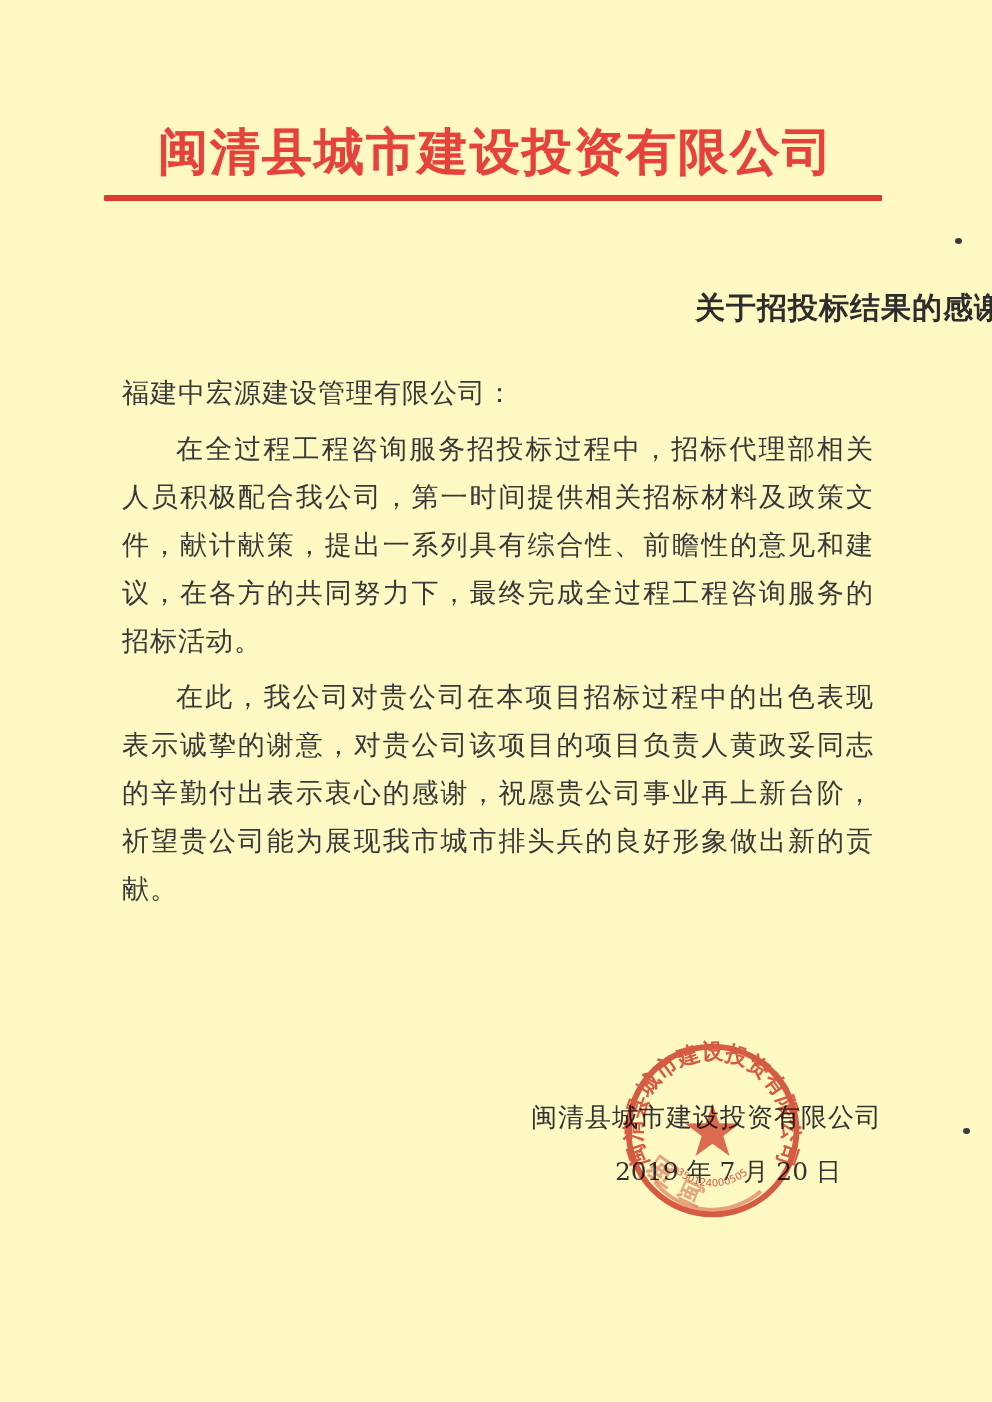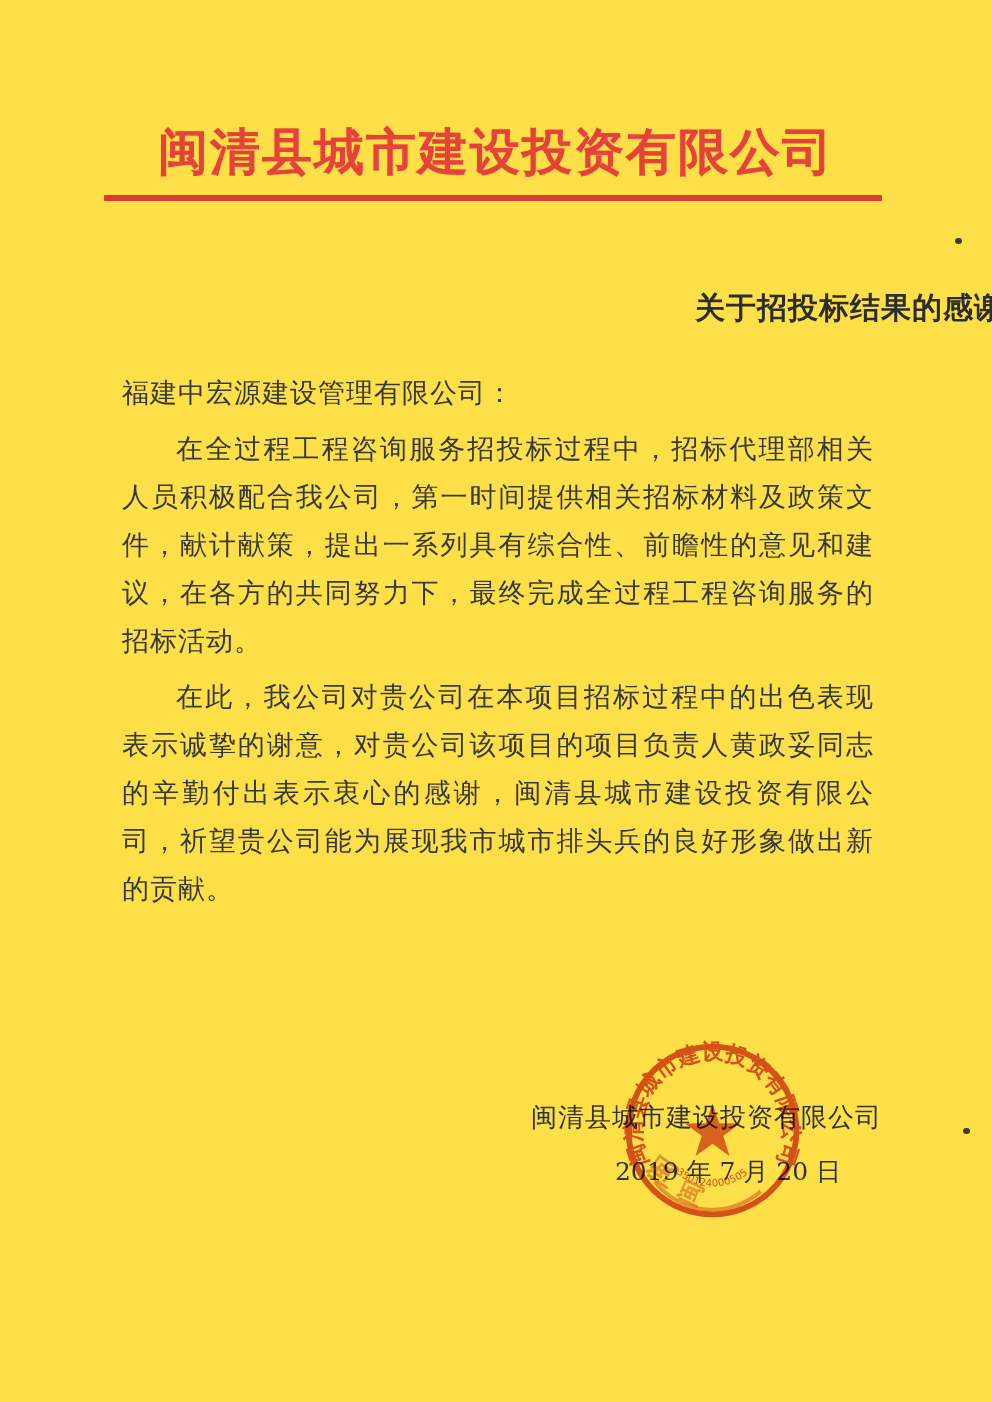--- a/index.html
+++ b/index.html
@@ -1,20 +1,20 @@
 <!DOCTYPE html>
 <html><head>
 <meta charset="utf-8">
 <style>
   html, body { margin: 0; padding: 0; background: #ffffff; }
   .page {
     position: relative;
     width: 992px;
     height: 1402px;
-    background: #fde047;
+    background: #fef9c3;
     overflow: hidden;
     font-family: "DejaVu Serif", serif;
   }
 
   
   .letterhead {
     position: absolute;
     top: 121px;
     left: 0;
     width: 100%;
@@ -124,21 +124,21 @@
 <div class="page">
 
   <div class="letterhead">闽清县城市建设投资有限公司</div>
   <div class="letterhead-rule"></div>
 
   <div class="doc-title">关于招投标结果的感谢信</div>
 
   <div class="body-block">
     <p class="salutation">福建中宏源建设管理有限公司：</p>
     <p>在全过程工程咨询服务招投标过程中，招标代理部相关人员积极配合我公司，第一时间提供相关招标材料及政策文件，献计献策，提出一系列具有综合性、前瞻性的意见和建议，在各方的共同努力下，最终完成全过程工程咨询服务的招标活动。</p>
-    <p>在此，我公司对贵公司在本项目招标过程中的出色表现表示诚挚的谢意，对贵公司该项目的项目负责人黄政妥同志的辛勤付出表示衷心的感谢，闽清县城市建设投资有限公司，祈望贵公司能为展现我市城市排头兵的良好形象做出新的贡献。</p>
+    <p>在此，我公司对贵公司在本项目招标过程中的出色表现表示诚挚的谢意，对贵公司该项目的项目负责人黄政妥同志的辛勤付出表示衷心的感谢，祝愿贵公司事业再上新台阶，祈望贵公司能为展现我市城市排头兵的良好形象做出新的贡献。</p>
   </div>
 
   <div class="sig-company">闽清县城市建设投资有限公司</div>
   <div class="sig-date">2019 年 7 月 20 日</div>
 
   <svg class="seal" viewBox="0 0 200 200" xmlns="http://www.w3.org/2000/svg">
     <defs>
       <path id="sealArcTop" d="M 35.8 137 A 74 74 0 1 1 164.2 137"></path>
       <path id="sealArcBottom" d="M 59 141 A 58 58 0 0 0 141 141"></path>
     </defs>

